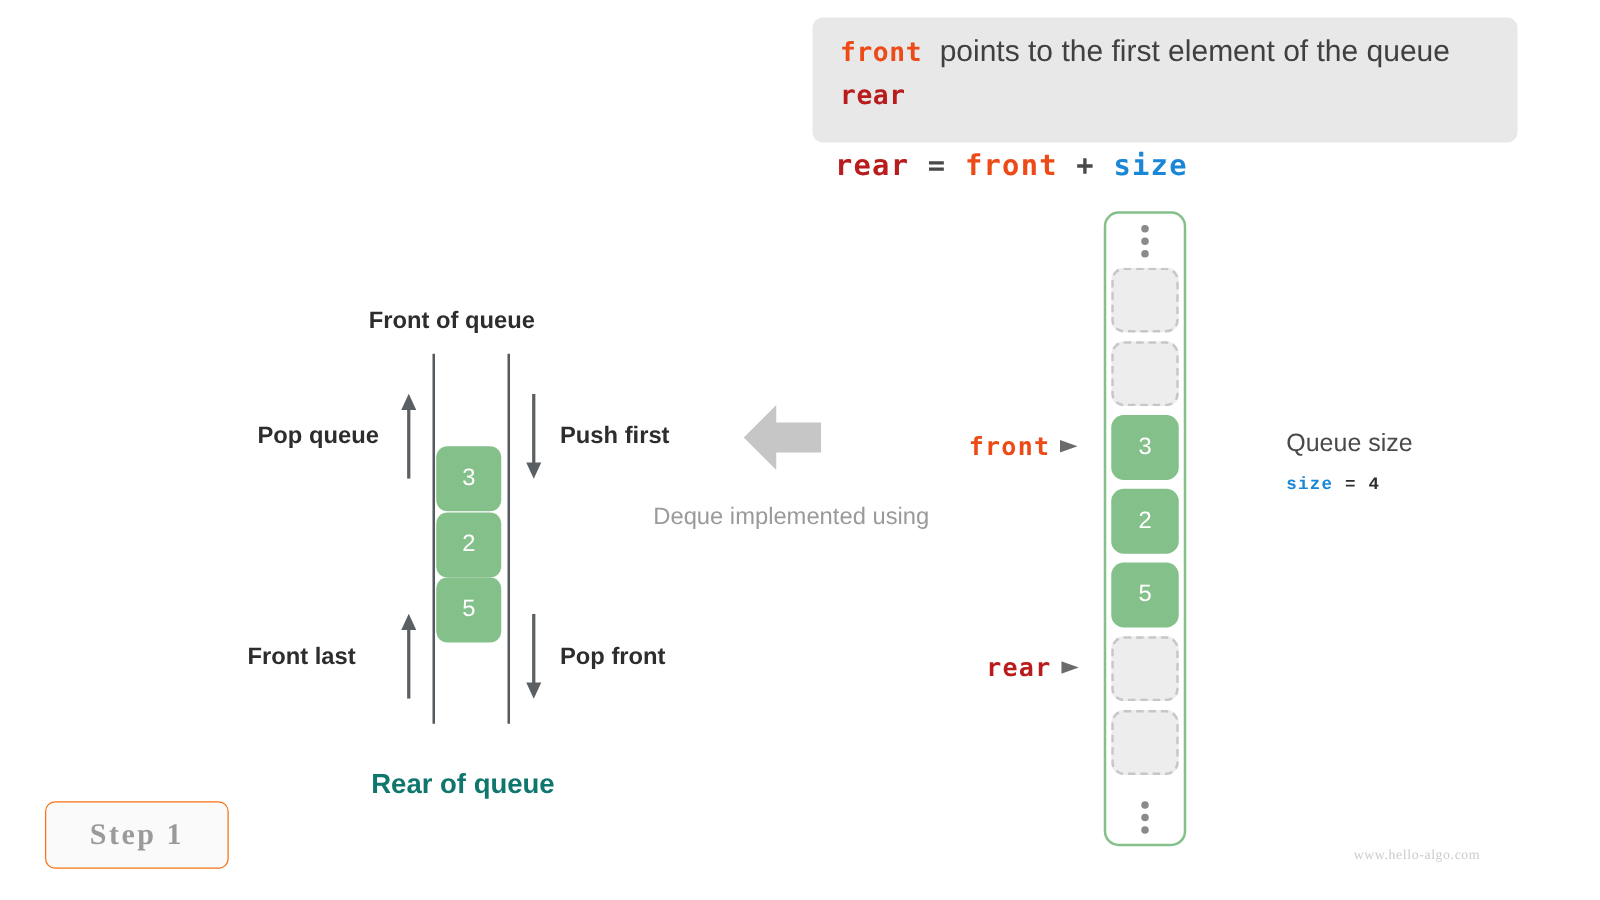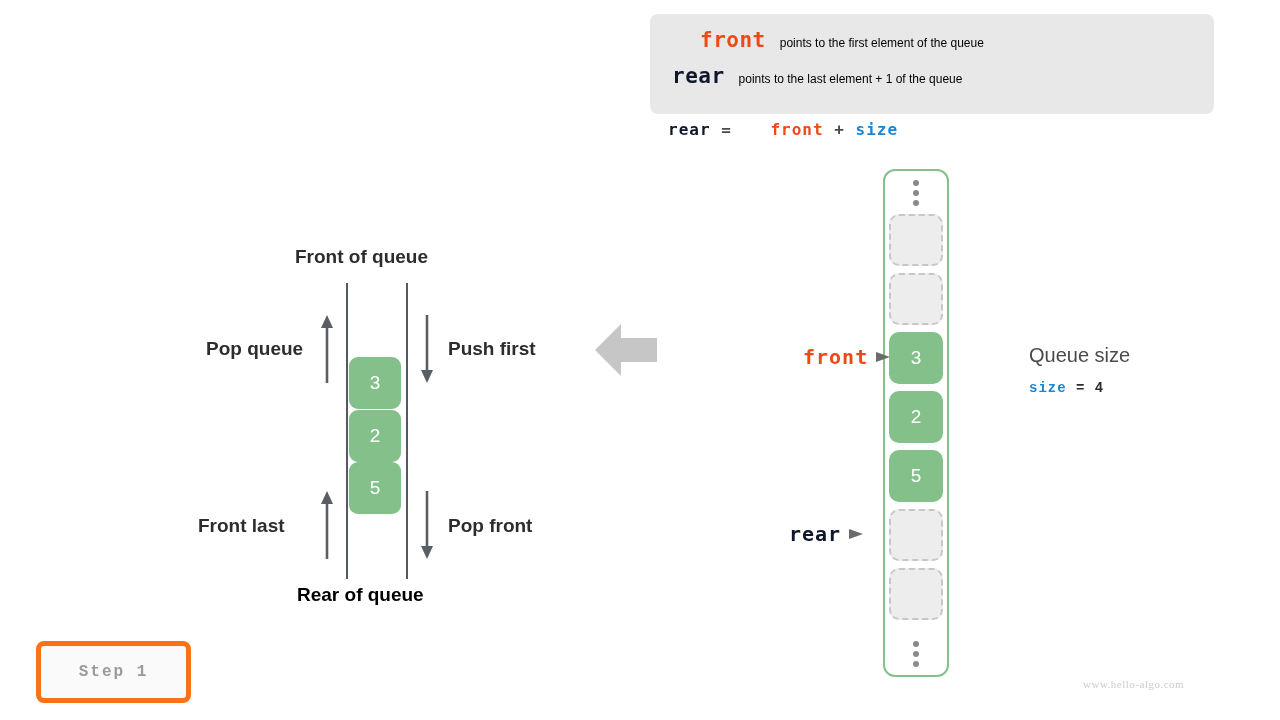--- a/index.html
+++ b/index.html
@@ -35,49 +35,49 @@
     height: 36px;
     white-space: nowrap;
   }
   .legend-line .kw {
     font-family: "DejaVu Sans Mono", monospace;
     font-weight: bold;
     font-size: 21px;
     letter-spacing: 0.5px;
   }
   .legend-line .txt {
-    font-size: 12px;
-    color: #000000;
+    font-size: 24px;
+    color: #404040;
     margin-left: 14px;
   }
-  .kw-front { color: #ec4a16; margin-left: 28px; }
-  .kw-rear  { color: #0f172a; }
+  .kw-front { color: #ec4a16; }
+  .kw-rear  { color: #b91c1c; }
   .kw-size  { color: #1a87d6; }
 
   
   #formula {
     left: 668px; top: 120px;
     font-family: "DejaVu Sans Mono", monospace;
     font-weight: bold;
-    font-size: 16px;
+    font-size: 23px;
     letter-spacing: 1px;
     white-space: nowrap;
     text-align: right;
   }
   #formula .op { color: #4a4a4a; }
 
   
   #front-of-queue-label {
     left: 295px; top: 246px;
     font-size: 19px; font-weight: bold; color: #2d2d2d;
     white-space: nowrap;
   }
   #rear-of-queue-label {
-    left: 297px; top: 584px;
-    font-size: 19px; font-weight: bold; color: #000000;
+    left: 297px; top: 614px;
+    font-size: 22px; font-weight: bold; color: #0f766e;
     white-space: nowrap;
   }
   .rail {
     width: 2px;
     background: #555a5e;
     top: 283px; height: 296px;
   }
   #rail-left  { left: 346px; }
   #rail-right { left: 406px; }
 
@@ -197,26 +197,26 @@
     letter-spacing: 1px;
     color: #2d2d2d;
     white-space: nowrap;
   }
 
   
   #step-badge {
     left: 36px; top: 641px;
     width: 145px; height: 52px;
     background: #fafafa;
-    border: 5px solid #f97316;
+    border: 1px solid #f97316;
     border-radius: 8px;
     display: flex; align-items: center; justify-content: center;
-    font-family: Liberation Mono, monospace;
-    font-weight: bold;
-    font-size: 16px;
+    font-family: Liberation Serif, serif;
+    font-weight: bold;
+    font-size: 24px;
     letter-spacing: 2px;
     color: #9a9a9a;
   }
   #watermark {
     left: 1083px; top: 678px;
     font-family: Liberation Serif, serif;
     font-size: 11px;
     color: #cccccc;
     letter-spacing: 0.5px;
     white-space: nowrap;
@@ -227,21 +227,20 @@
 
 <div class="stage">
 
   <div class="abs" id="legend-box">
     <div class="legend-line">
       <span class="kw kw-front">front</span>
       <span class="txt">points to the first element of the queue</span>
     </div>
     <div class="legend-line">
       <span class="kw kw-rear">rear</span>
-      <span class="txt">points to the last element + 1 of the queue</span>
     </div>
   </div>
 
   <div class="abs" id="formula">
     <span class="kw-rear">rear</span>
     <span class="op">=</span>
     <span class="kw-front">front</span>
     <span class="op">+</span>
     <span class="kw-size">size</span>
   </div>
@@ -276,20 +275,21 @@
   <svg class="abs vec-arrow" id="arrow-pop-last" viewBox="0 0 20 68">
     <line x1="10" y1="0" x2="10" y2="58" stroke="#5a5f63" stroke-width="2.6"></line>
     <polygon points="10,68 4,55 16,55" fill="#5a5f63"></polygon>
   </svg>
 
   <svg class="abs" id="big-arrow" viewBox="0 0 62 56">
     <polygon points="0,28 26,2 26,16 62,16 62,40 26,40 26,54" fill="#c6c6c6"></polygon>
   </svg>
 
   <div class="abs" id="deque-caption">
+    <div>Deque implemented using</div>
   </div>
 
   <div class="abs" id="array-container"></div>
 
   <div class="abs dots" id="dots-top">
       <i></i>
       <i></i>
       <i></i>
     </div>
   <div class="abs dots" id="dots-bottom">

